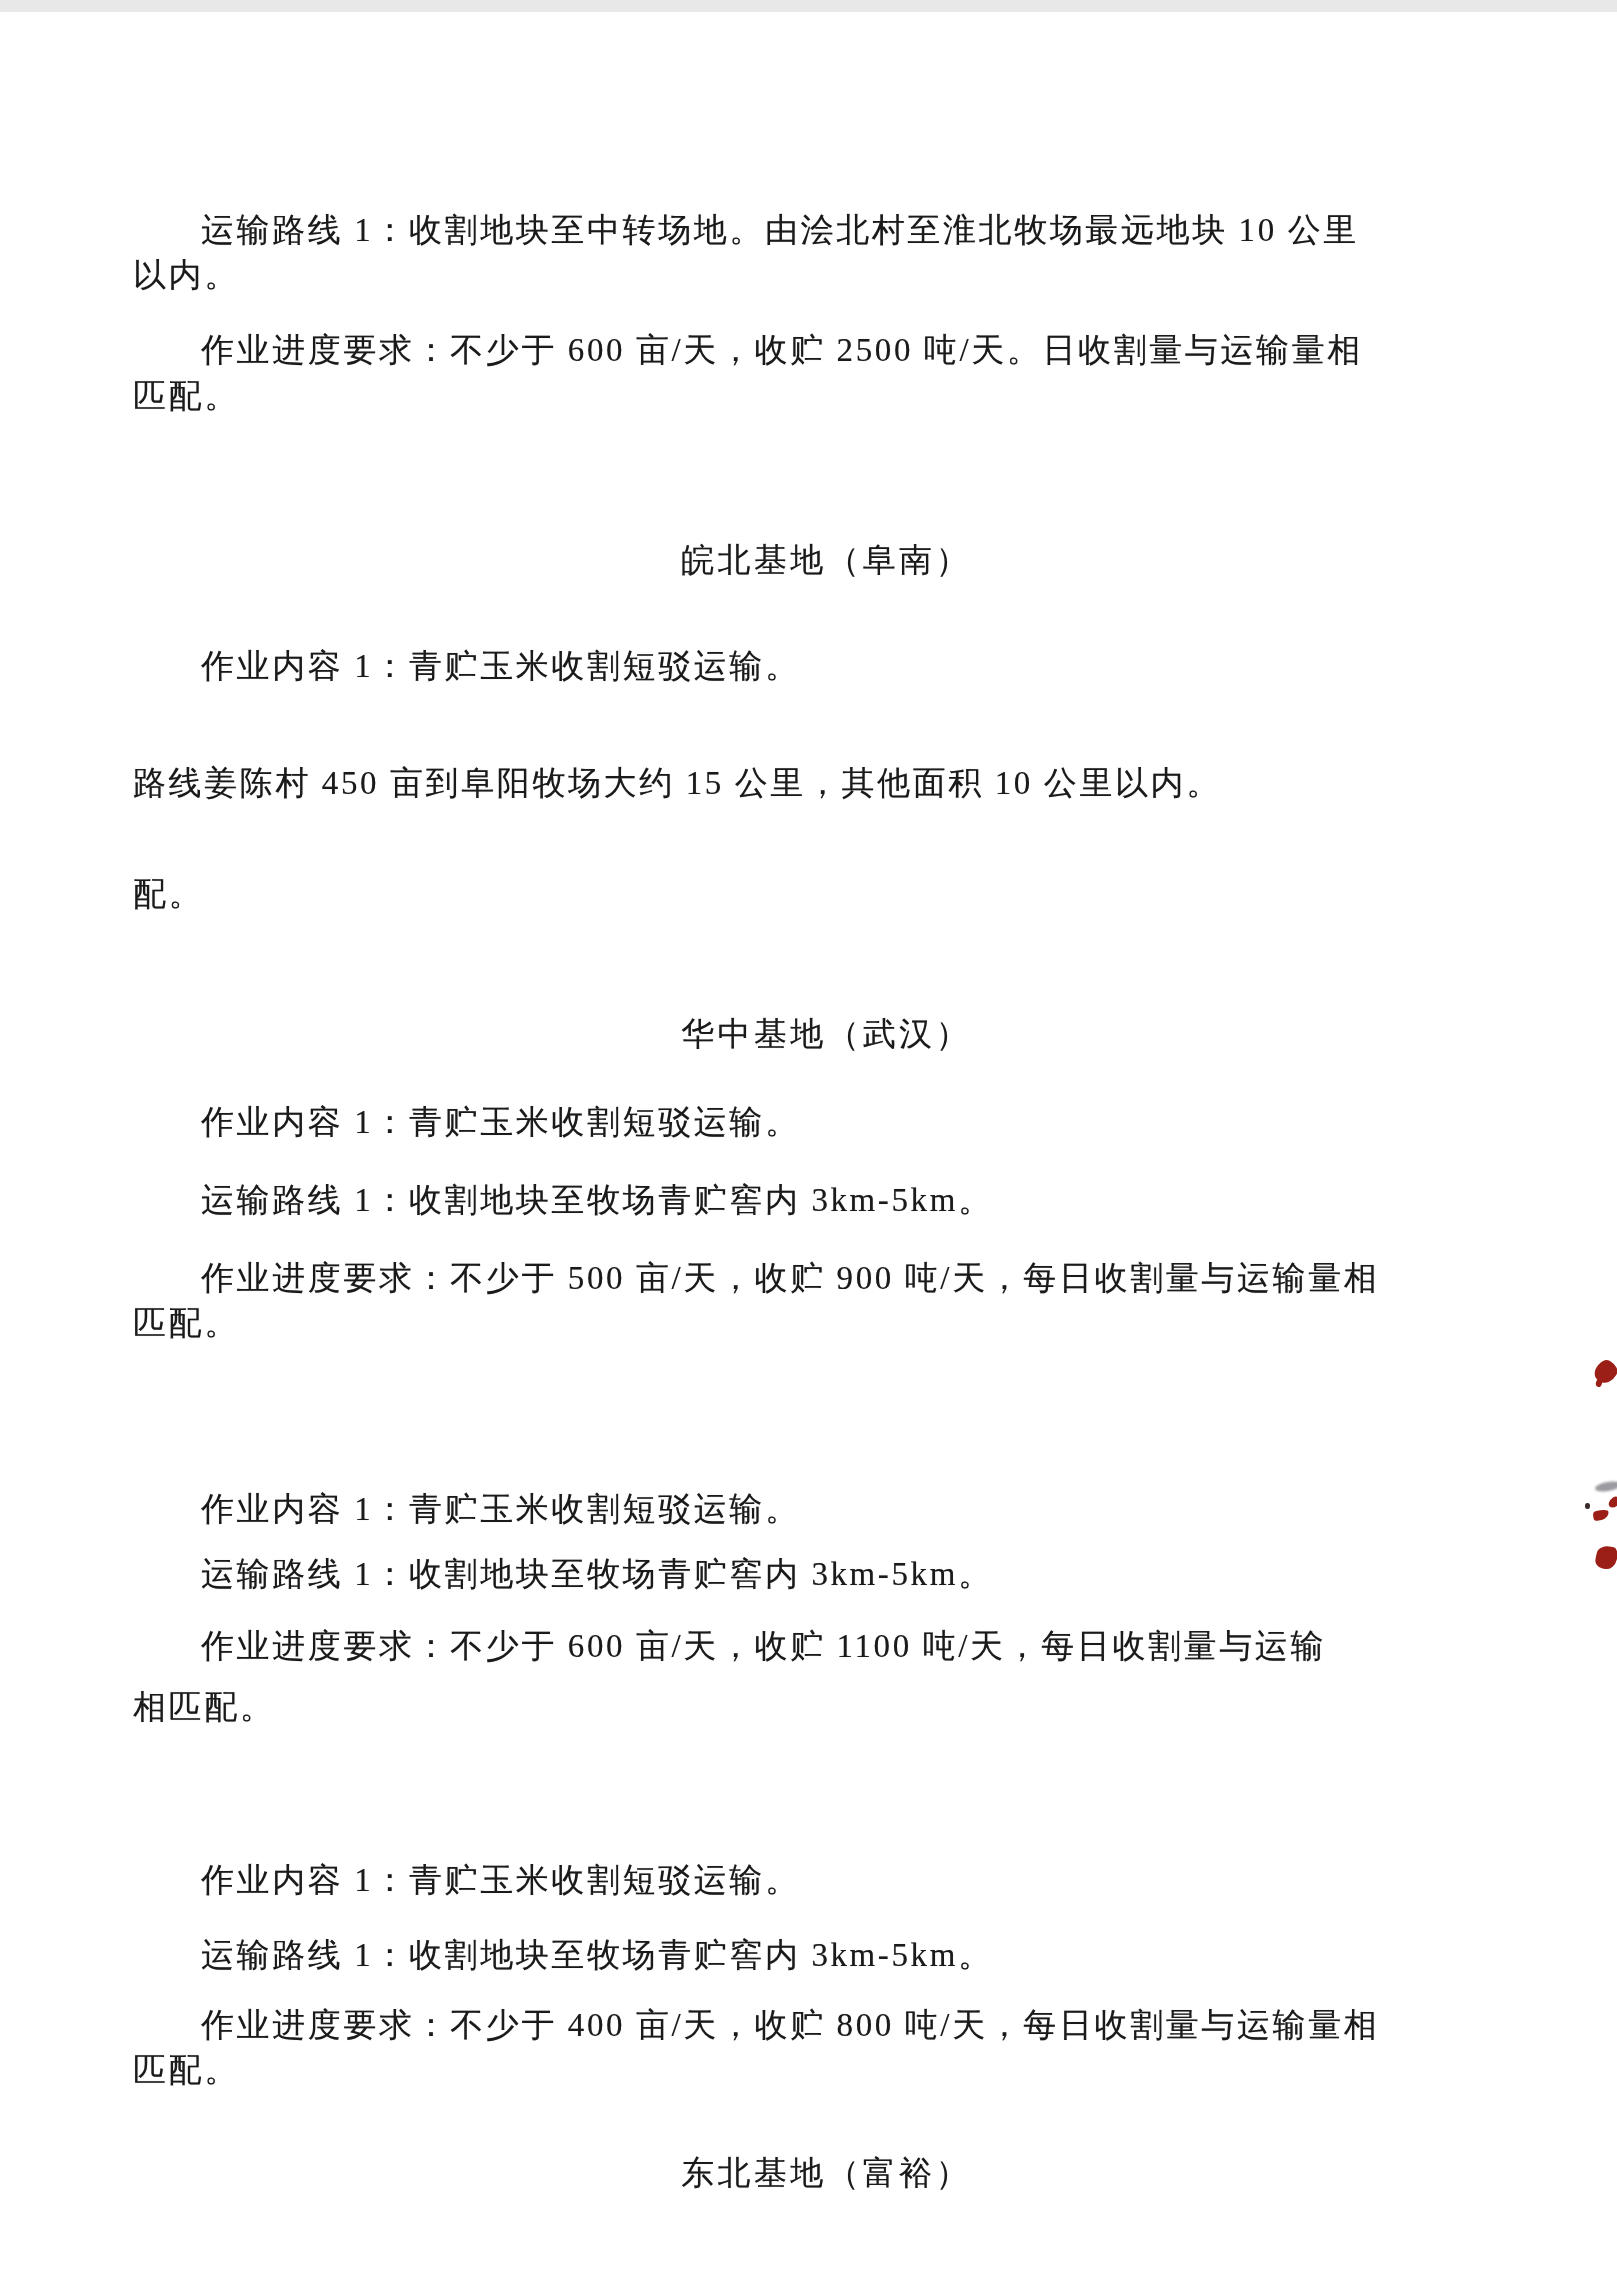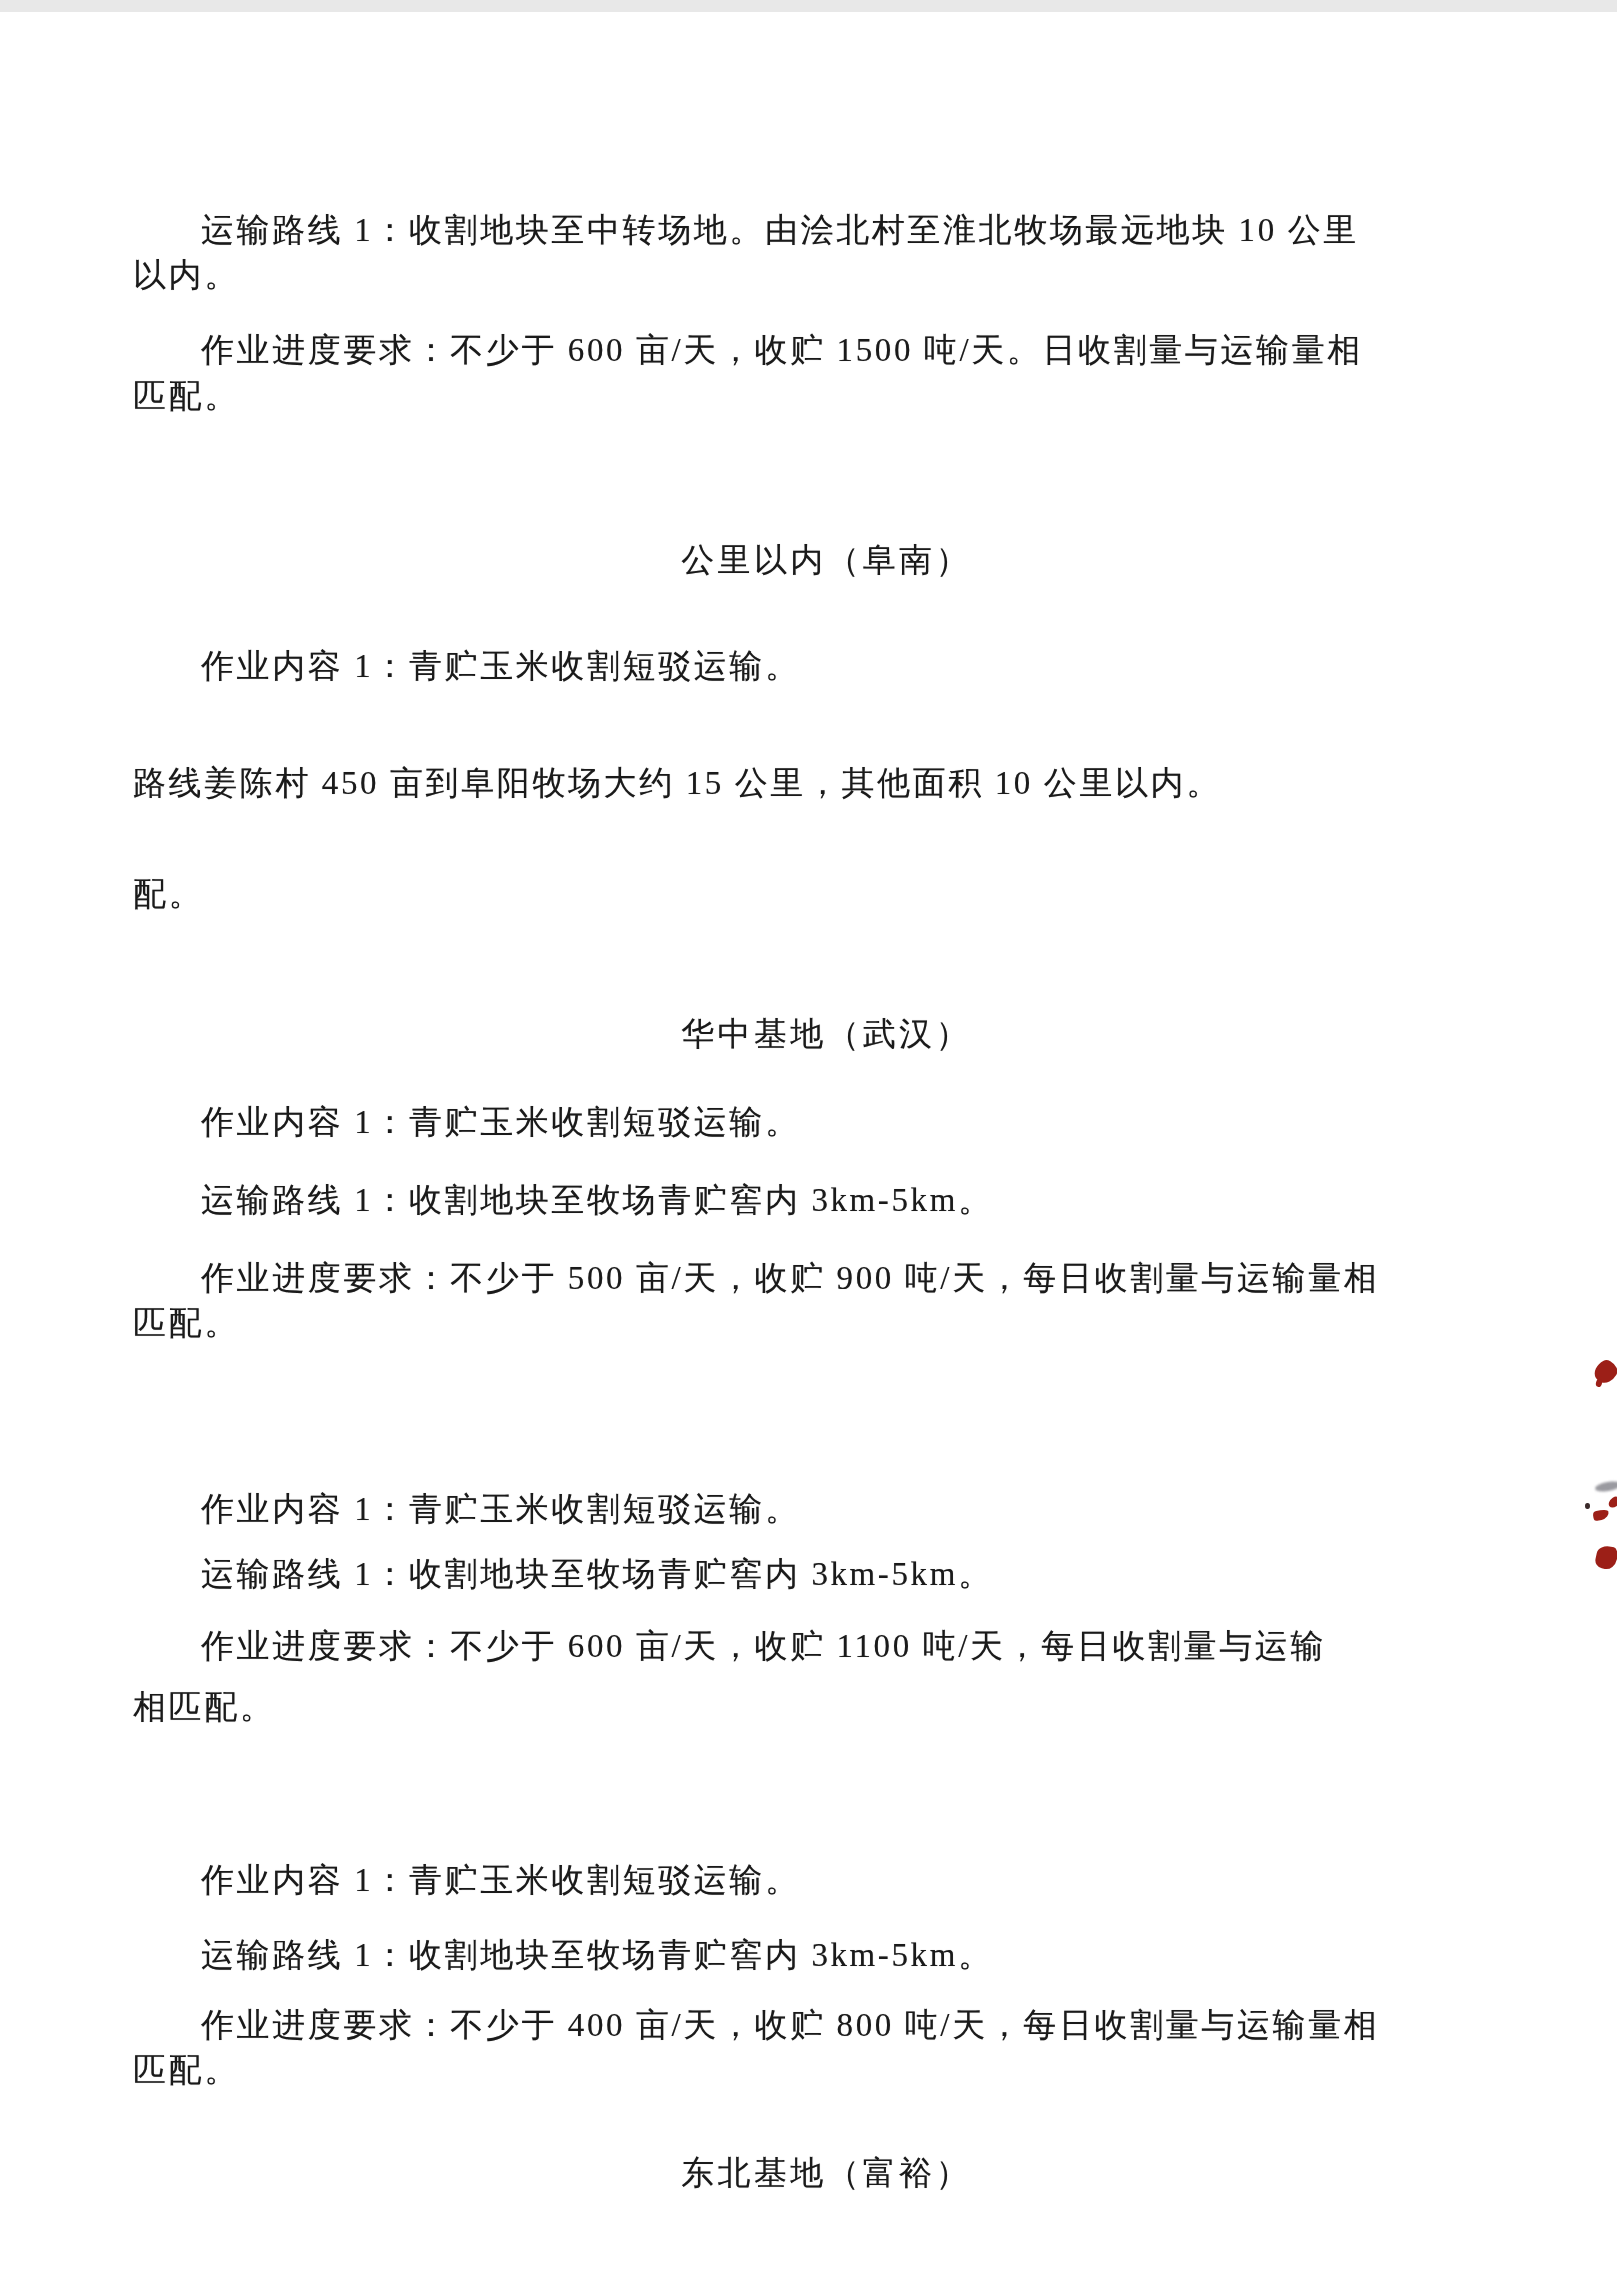--- a/index.html
+++ b/index.html
@@ -90,24 +90,24 @@
     transform:rotate(12deg);
   }
 </style>
 </head>
 <body>
 
 <div class="page">
 
   <div class="line indent" style="top:199px">运输路线 1：收割地块至中转场地。由浍北村至淮北牧场最远地块 10 公里</div>
   <div class="line" style="top:244px">以内。</div>
-  <div class="line indent" style="top:319px">作业进度要求：不少于 600 亩/天，收贮 1500 吨/天。日收割量与运输量相</div>
+  <div class="line indent" style="top:319px">作业进度要求：不少于 600 亩/天，收贮 2500 吨/天。日收割量与运输量相</div>
   <div class="line" style="top:365px">匹配。</div>
 
-  <div class="line heading" style="top:529px">公里以内（阜南）</div>
+  <div class="line heading" style="top:529px">皖北基地（阜南）</div>
   <div class="line indent" style="top:635px">作业内容 1：青贮玉米收割短驳运输。</div>
   <div class="line" style="top:752px">路线姜陈村 450 亩到阜阳牧场大约 15 公里，其他面积 10 公里以内。</div>
   <div class="line" style="top:863px">配。</div>
 
   <div class="line heading" style="top:1003px">华中基地（武汉）</div>
   <div class="line indent" style="top:1091px">作业内容 1：青贮玉米收割短驳运输。</div>
   <div class="line indent" style="top:1169px">运输路线 1：收割地块至牧场青贮窖内 3km-5km。</div>
   <div class="line indent" style="top:1247px">作业进度要求：不少于 500 亩/天，收贮 900 吨/天，每日收割量与运输量相</div>
   <div class="line" style="top:1292px">匹配。</div>
 

